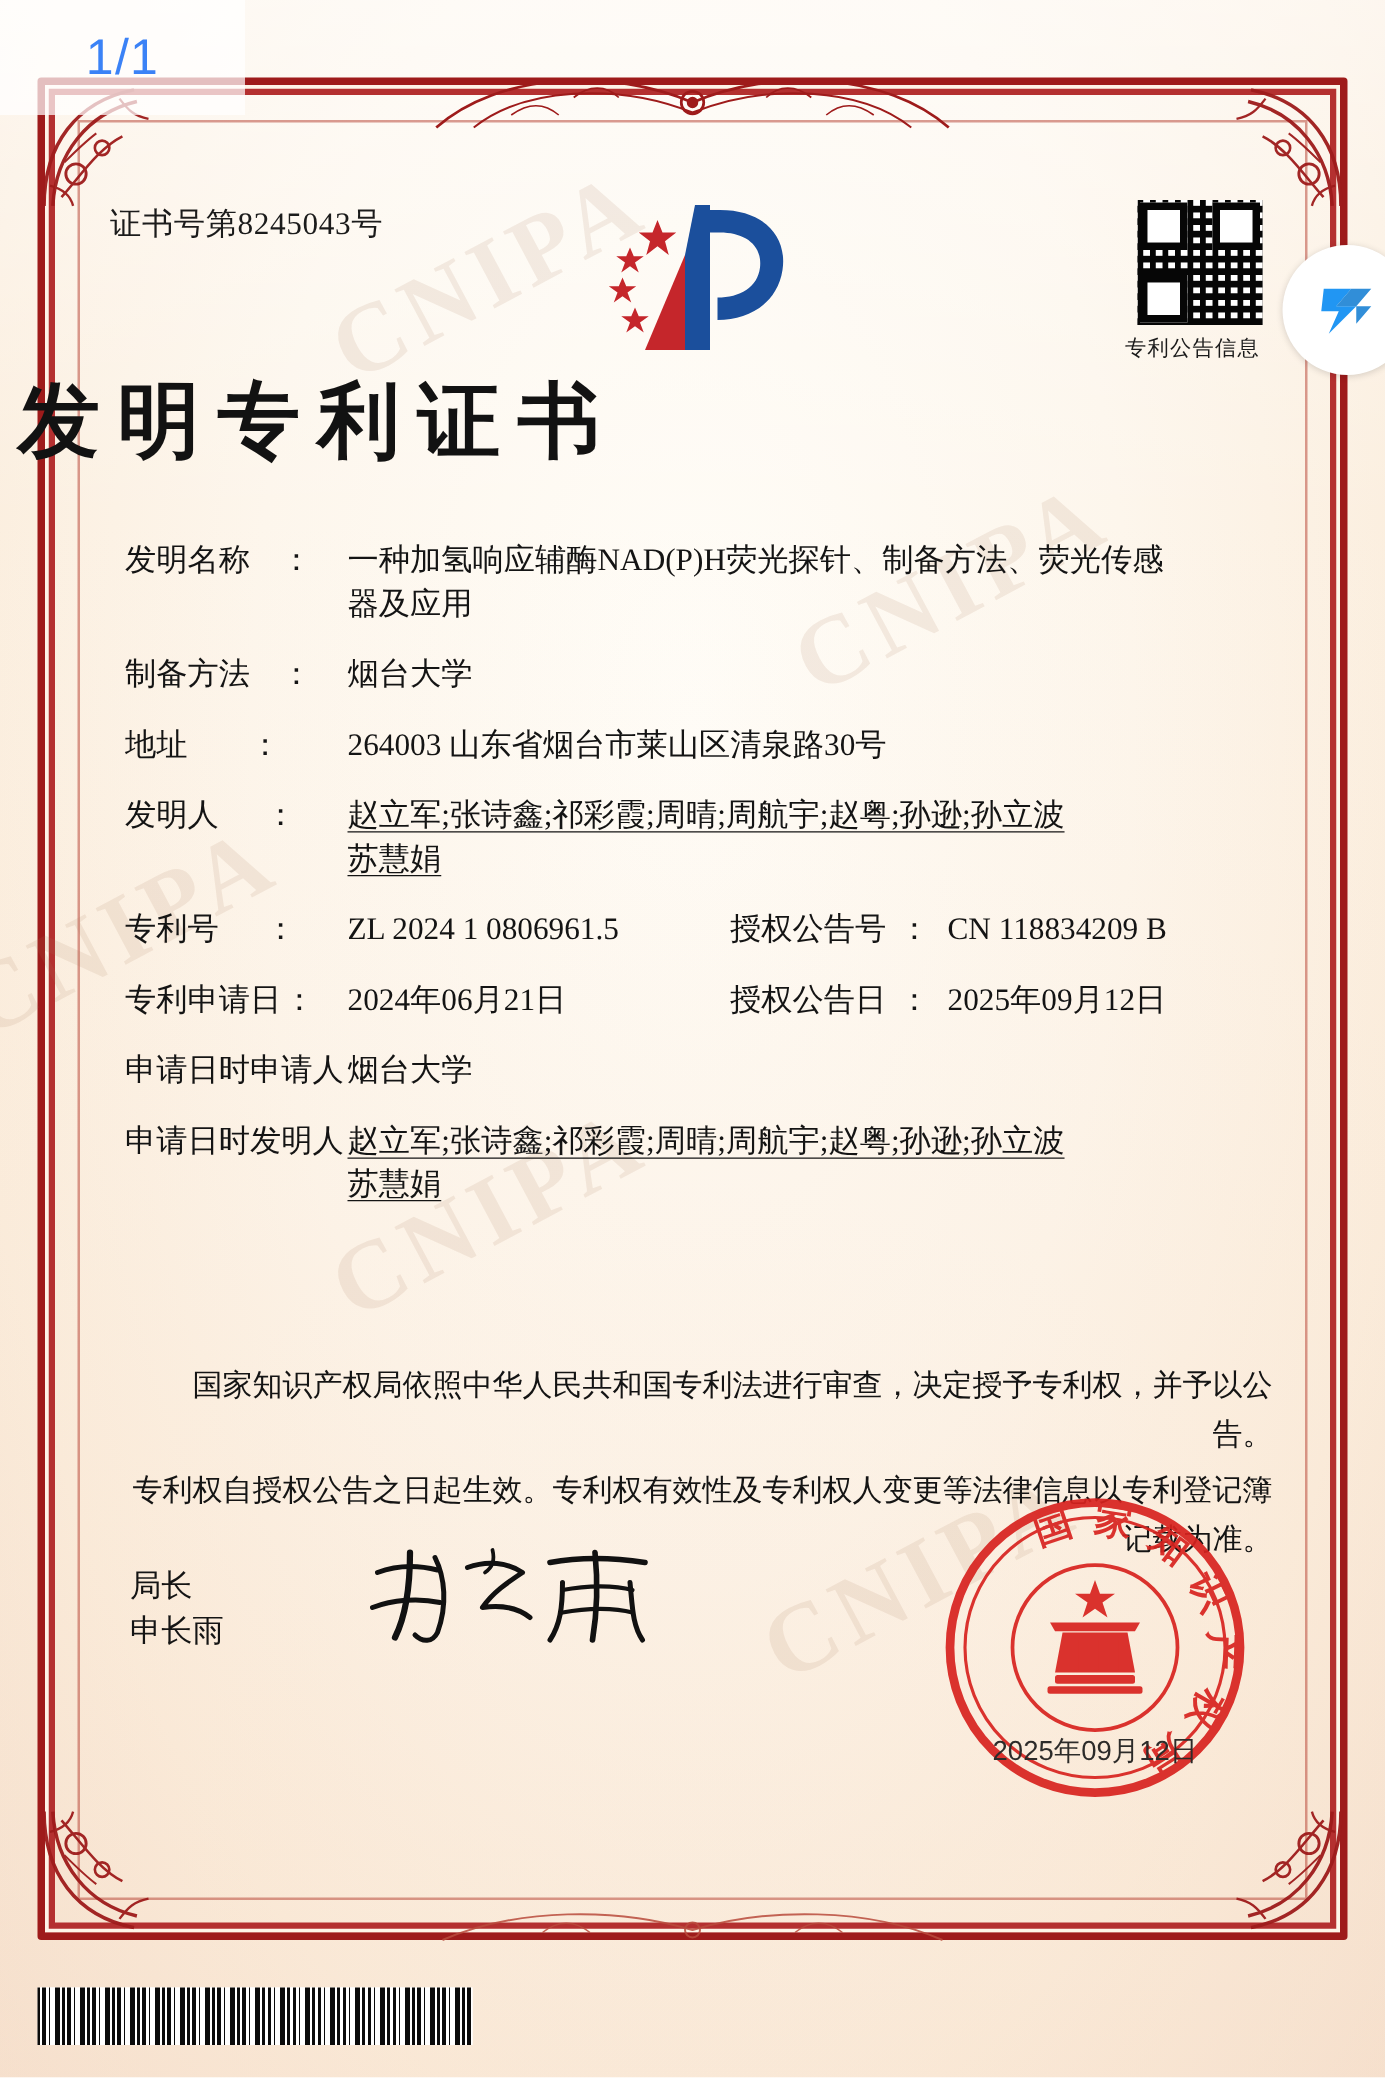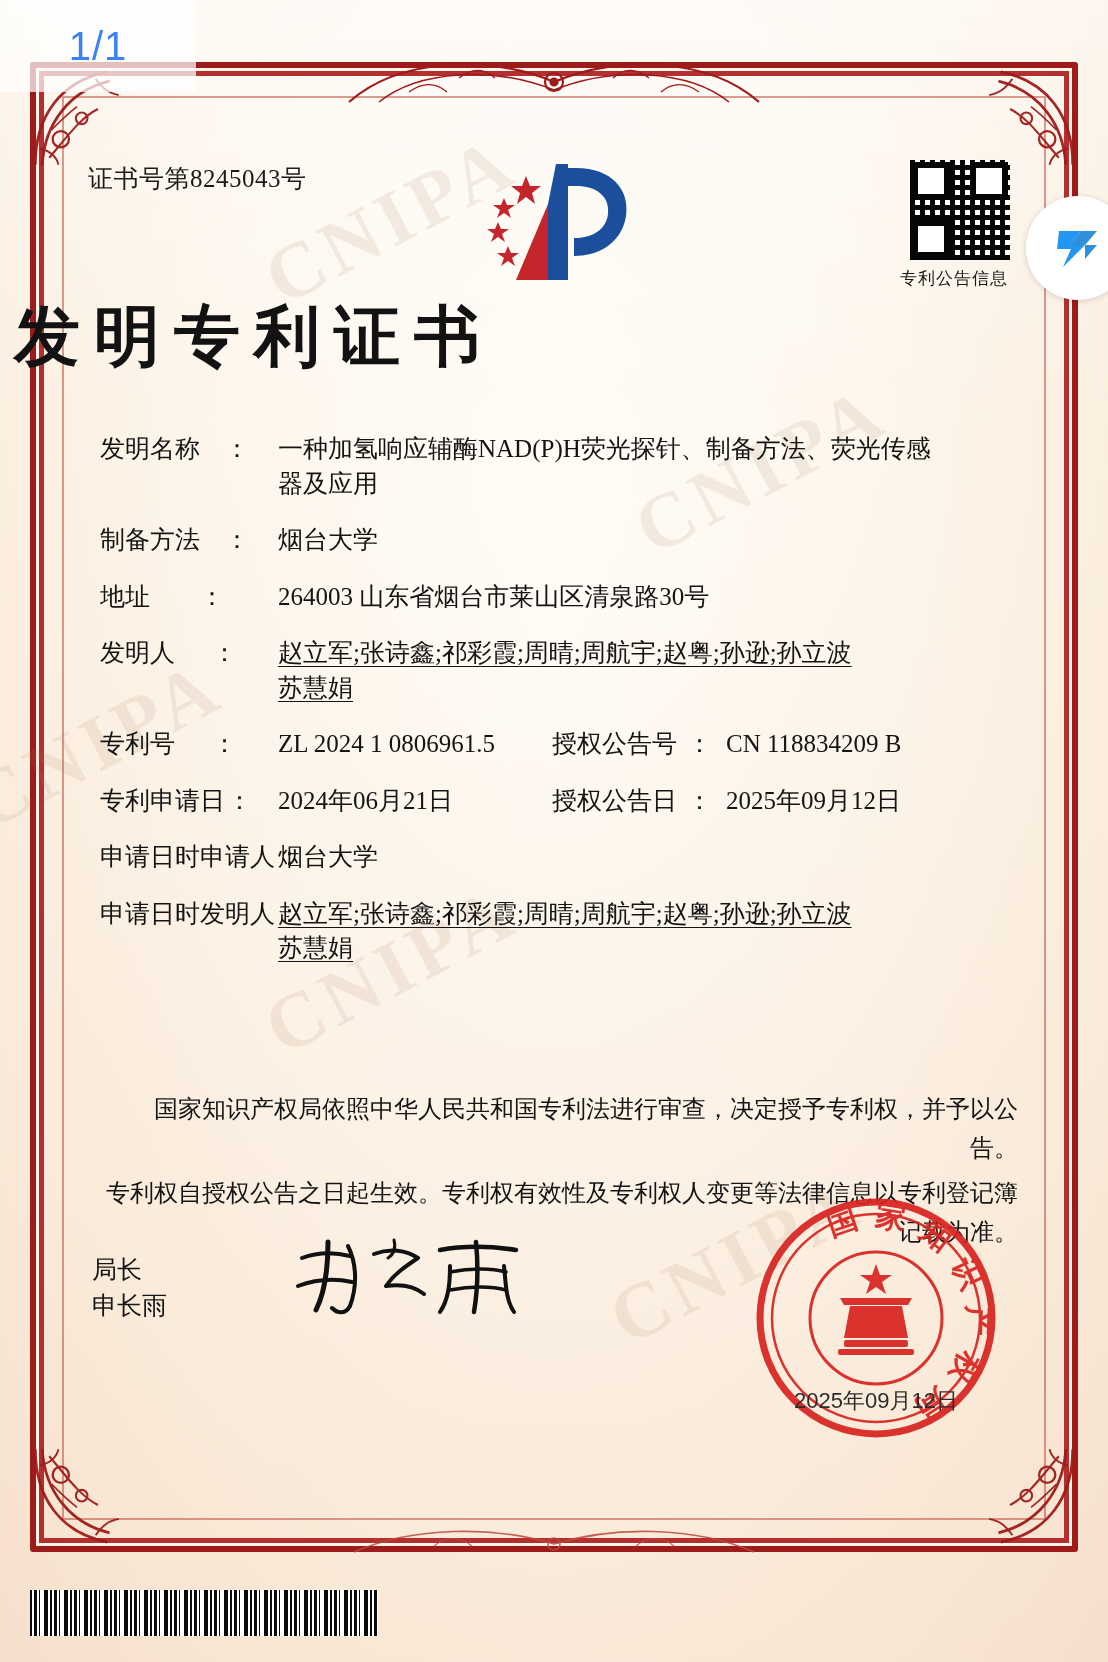--- a/index.html
+++ b/index.html
@@ -262,41 +262,41 @@
     text-decoration: underline;
     text-underline-offset: 5px;
     text-decoration-thickness: 1px;
   }
   .two-col {
     display: flex;
     width: 100%;
   }
   .col-a { flex: 0 0 452px; display: flex; }
   .col-b { flex: 1 1 auto; display: flex; }
-  .col-b .lbl { width: 168px; flex: 0 0 168px; }
+  .col-b .lbl { width: 168px; flex: 0 0 168px; margin-left: 32px; }
 
   
   #statement {
     position: absolute;
     left: 86px;
     right: 90px;
     top: 1090px;
     z-index: 12;
     font-size: 24px;
     color: #141414;
     line-height: 1.62;
     text-align: right;
   }
   #statement p { margin: 0 0 6px 0; }
   #statement p.indent { text-indent: 48px; }
 
   
   #sign-label {
     position: absolute;
-    left: 92px;
+    left: 104px;
     top: 1252px;
     z-index: 12;
     font-size: 25px;
     color: #141414;
     line-height: 1.45;
   }
   #signature {
     position: absolute;
     left: 290px;
     top: 1232px;

